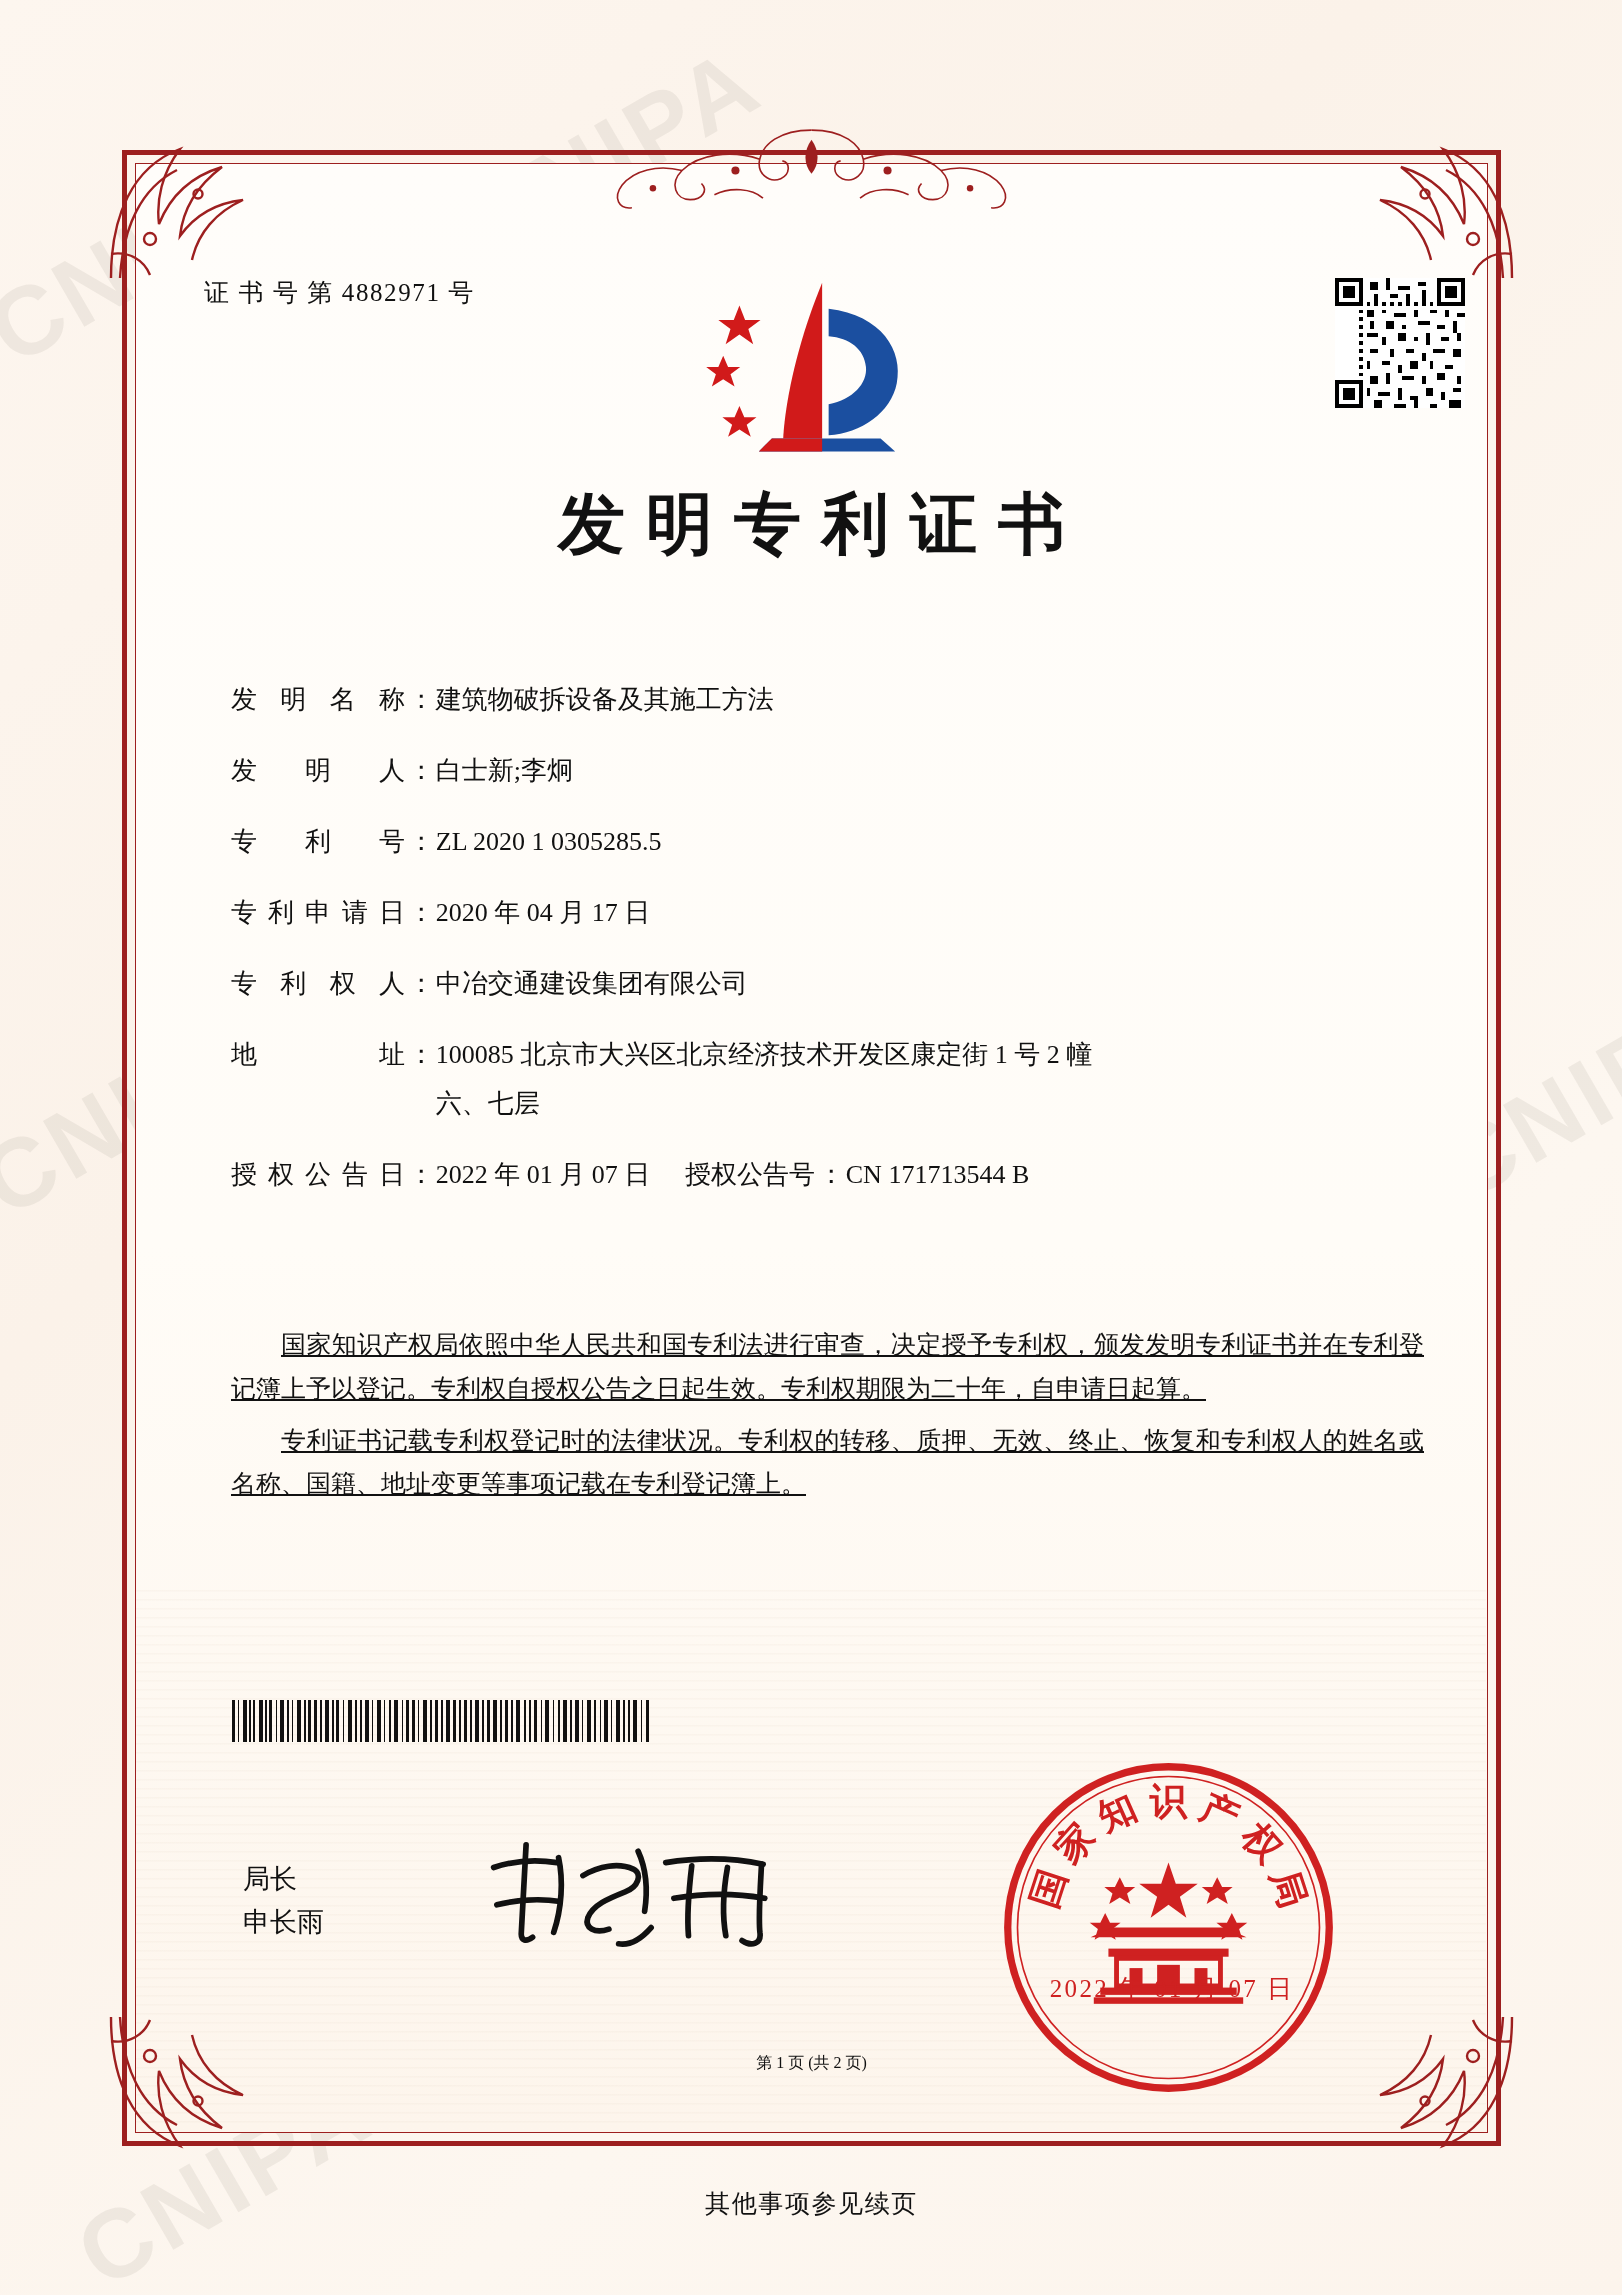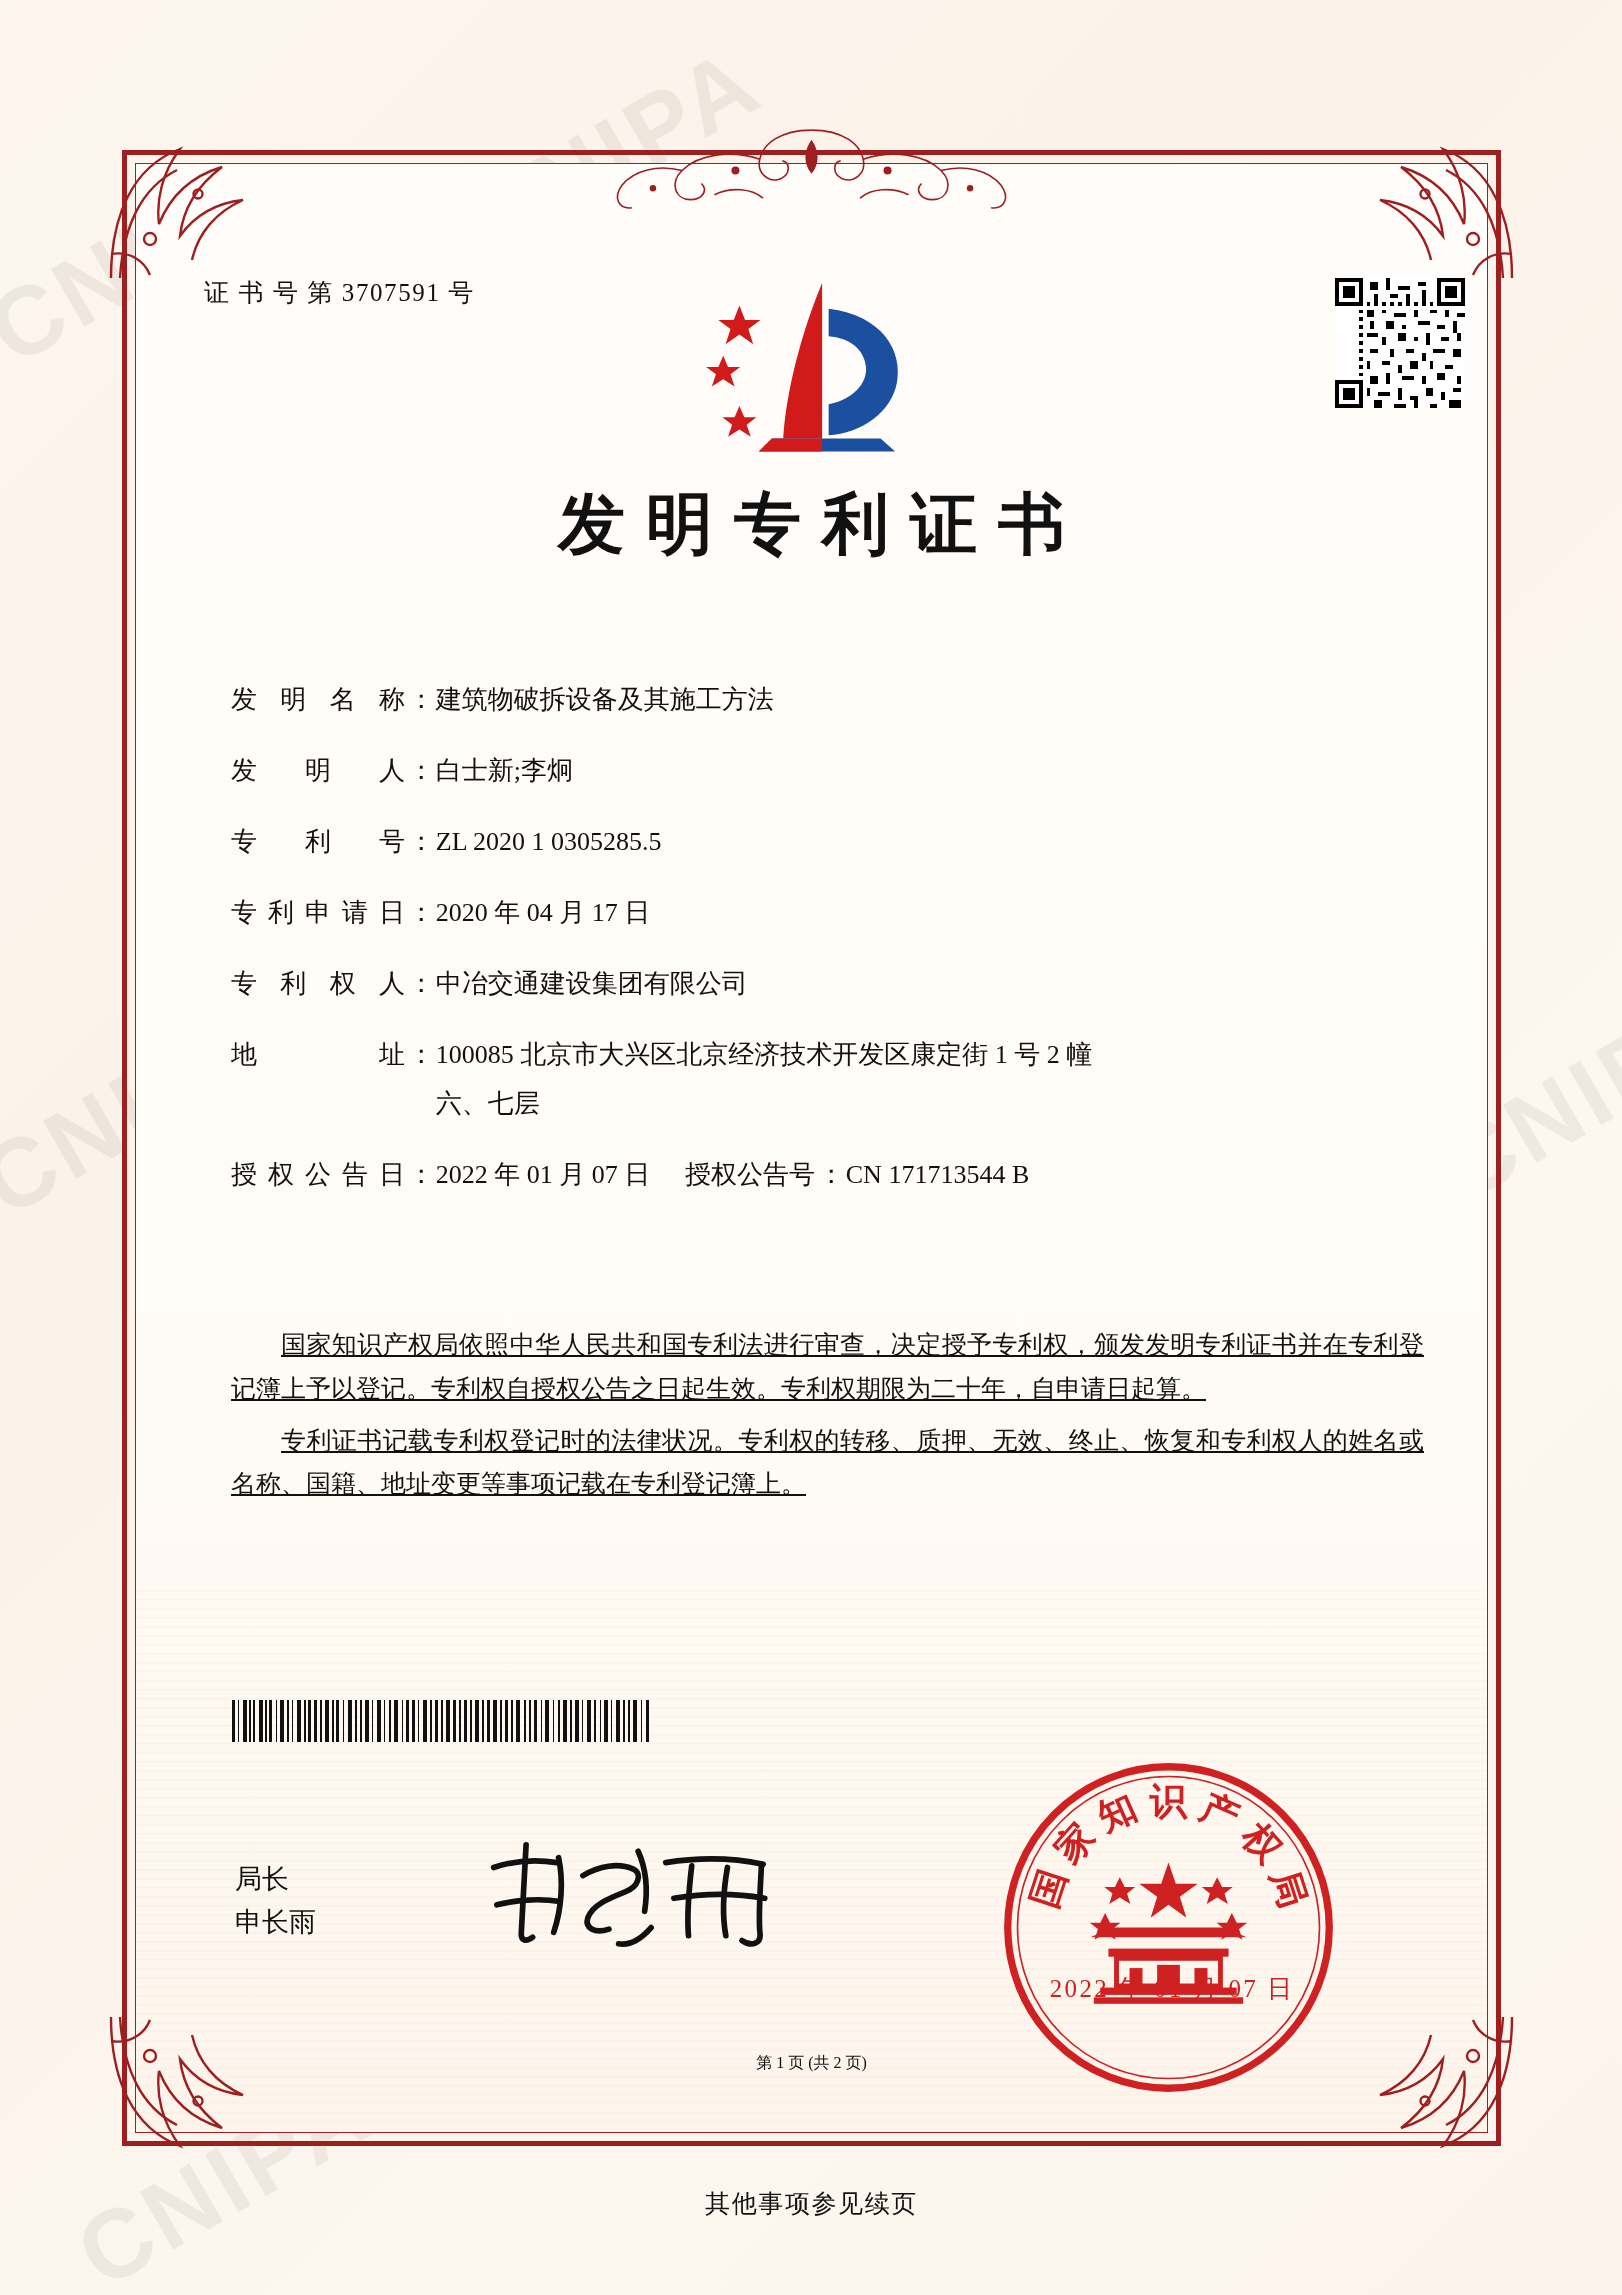--- a/index.html
+++ b/index.html
@@ -162,21 +162,21 @@
   .barcode {
     position: absolute;
     left: 231px; top: 1700px;
     width: 422px; height: 42px;
   }
   .barcode svg { width: 100%; height: 100%; display: block; }
 
   
   .sig-labels {
     position: absolute;
-    left: 235px; top: 1858px;
+    left: 243px; top: 1858px;
     font-size: 27px;
     line-height: 1.6;
     color: #111;
   }
   .signature {
     position: absolute;
     left: 479px; top: 1830px;
     width: 341px; height: 122px;
     color: #111;
   }
@@ -284,21 +284,21 @@
       <path d="M300 22 C290 36 290 52 300 64 C310 52 310 36 300 22Z" fill="currentColor" stroke="none"></path>
       <circle cx="206" cy="60" r="5" fill="currentColor" stroke="none"></circle>
       <circle cx="394" cy="60" r="5" fill="currentColor" stroke="none"></circle>
       <circle cx="104" cy="82" r="4" fill="currentColor" stroke="none"></circle>
       <circle cx="496" cy="82" r="4" fill="currentColor" stroke="none"></circle>
       <path d="M180 90 C200 80 226 82 240 94"></path>
       <path d="M420 90 C400 80 374 82 360 94"></path>
     </svg>
   </div>
 
-  <div class="cert-no">证 书 号 第 3707591 号</div>
+  <div class="cert-no">证 书 号 第 4882971 号</div>
 
   <div class="logo">
     <svg viewBox="0 0 270 235">
 
       <path d="M158 8 L158 200 L110 200 C110 200 112 120 158 8 Z" fill="#d11a1a"></path>
       <path d="M158 8 L158 200 L196 200 C196 200 198 110 158 8 Z" fill="#2a4fa8" opacity="0"></path>
 
       <path d="M166 40 C232 48 258 92 250 132 C243 168 206 194 166 196 L166 158 C196 152 214 132 212 112 C210 90 192 76 166 74 Z" fill="#1b4fa0"></path>
 
       <path d="M96 200 L230 200 L248 216 L80 216 Z" fill="#1b4fa0"></path>

